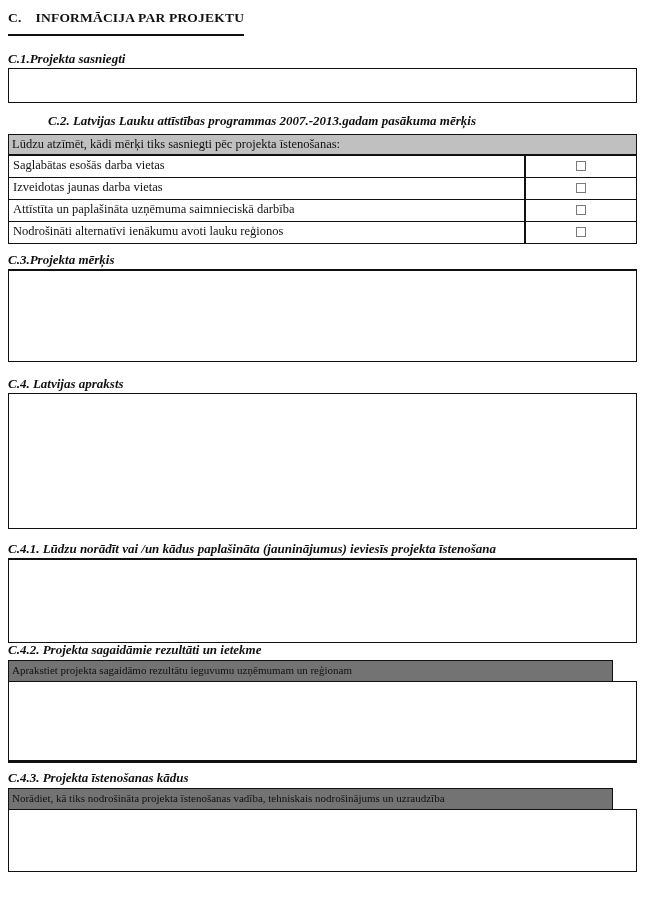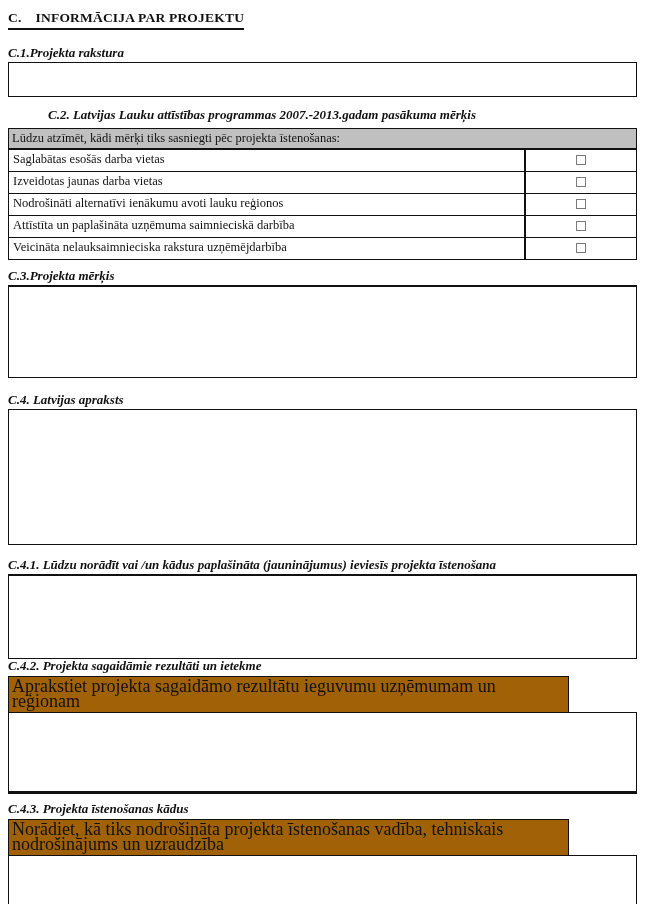--- a/index.html
+++ b/index.html
@@ -16,21 +16,21 @@
     padding: 8px 8px 0 8px;
     overflow: hidden;
   }
   
   .page-title {
     display: inline-block;
     font-size: 13.5px;
     font-weight: bold;
     letter-spacing: 0.2px;
     border-bottom: 2px solid #111;
-    padding-bottom: 2px;
+    padding-bottom: 8px;
     margin-top: 2px;
   }
   .page-title .num { margin-right: 14px; }
 
   
   .sec-label {
     font-size: 13px;
     font-weight: bold;
     font-style: italic;
     line-height: 14px;
@@ -52,24 +52,24 @@
   }
   .box-c1  { height: 35px;  border-width: 1px; }
   .box-c3  { height: 93px;  border-top-width: 2px; }
   .box-c4  { height: 136px; }
   .box-c41 { height: 85px;  border-top-width: 2px; }
   .box-c42 { height: 82px;  border-bottom-width: 3px; margin-top: -1px; }
   .box-c43 { height: 63px;  margin-top: -1px; }
 
   
   .gray-bar {
-    width: 561px;
-    background: #a16207;
+    width: 605px;
+    background: #737373;
     border: 1px solid #111;
-    font-size: 18px;
+    font-size: 11px;
     line-height: 15px;
     padding: 2px 3px 3px 3px;
     margin-top: 3px;
   }
 
   
   .goals-table {
     width: 629px;
     border-collapse: collapse;
     margin-top: 6px;
@@ -102,21 +102,21 @@
   }
 </style>
 </head>
 <body>
 
 <div class="page">
 
   <h1 class="page-title"><span class="num">C.</span><span>INFORMĀCIJA PAR PROJEKTU</span></h1>
 
   
-  <div class="sec-label mt-c1">C.1.Projekta rakstura</div>
+  <div class="sec-label mt-c1">C.1.Projekta sasniegti</div>
   <div class="input-box box-c1"></div>
 
   
   <div class="sec-label mt-c2">C.2. Latvijas Lauku attīstības programmas 2007.-2013.gadam pasākuma mērķis</div>
 
   <table class="goals-table">
     <tbody>
         <tr>
       <td class="header-cell" colspan="2">Lūdzu atzīmēt, kādi mērķi tiks sasniegti pēc projekta īstenošanas:</td>
     </tr>
@@ -126,33 +126,27 @@
         <span class="checkbox"></span>
       </td>
     </tr>
     <tr>
       <td class="opt-label">Izveidotas jaunas darba vietas</td>
       <td class="opt-check">
         <span class="checkbox"></span>
       </td>
     </tr>
     <tr>
-      <td class="opt-label">Nodrošināti alternatīvi ienākumu avoti lauku reģionos</td>
-      <td class="opt-check">
-        <span class="checkbox"></span>
-      </td>
-    </tr>
-    <tr>
       <td class="opt-label">Attīstīta un paplašināta uzņēmuma saimnieciskā darbība</td>
       <td class="opt-check">
         <span class="checkbox"></span>
       </td>
     </tr>
     <tr>
-      <td class="opt-label">Veicināta nelauksaimnieciska rakstura uzņēmējdarbība</td>
+      <td class="opt-label">Nodrošināti alternatīvi ienākumu avoti lauku reģionos</td>
       <td class="opt-check">
         <span class="checkbox"></span>
       </td>
     </tr>
   </tbody>
     </table>
 
   
   <div class="sec-label mt-c3">C.3.Projekta mērķis</div>
   <div class="input-box box-c3"></div>

